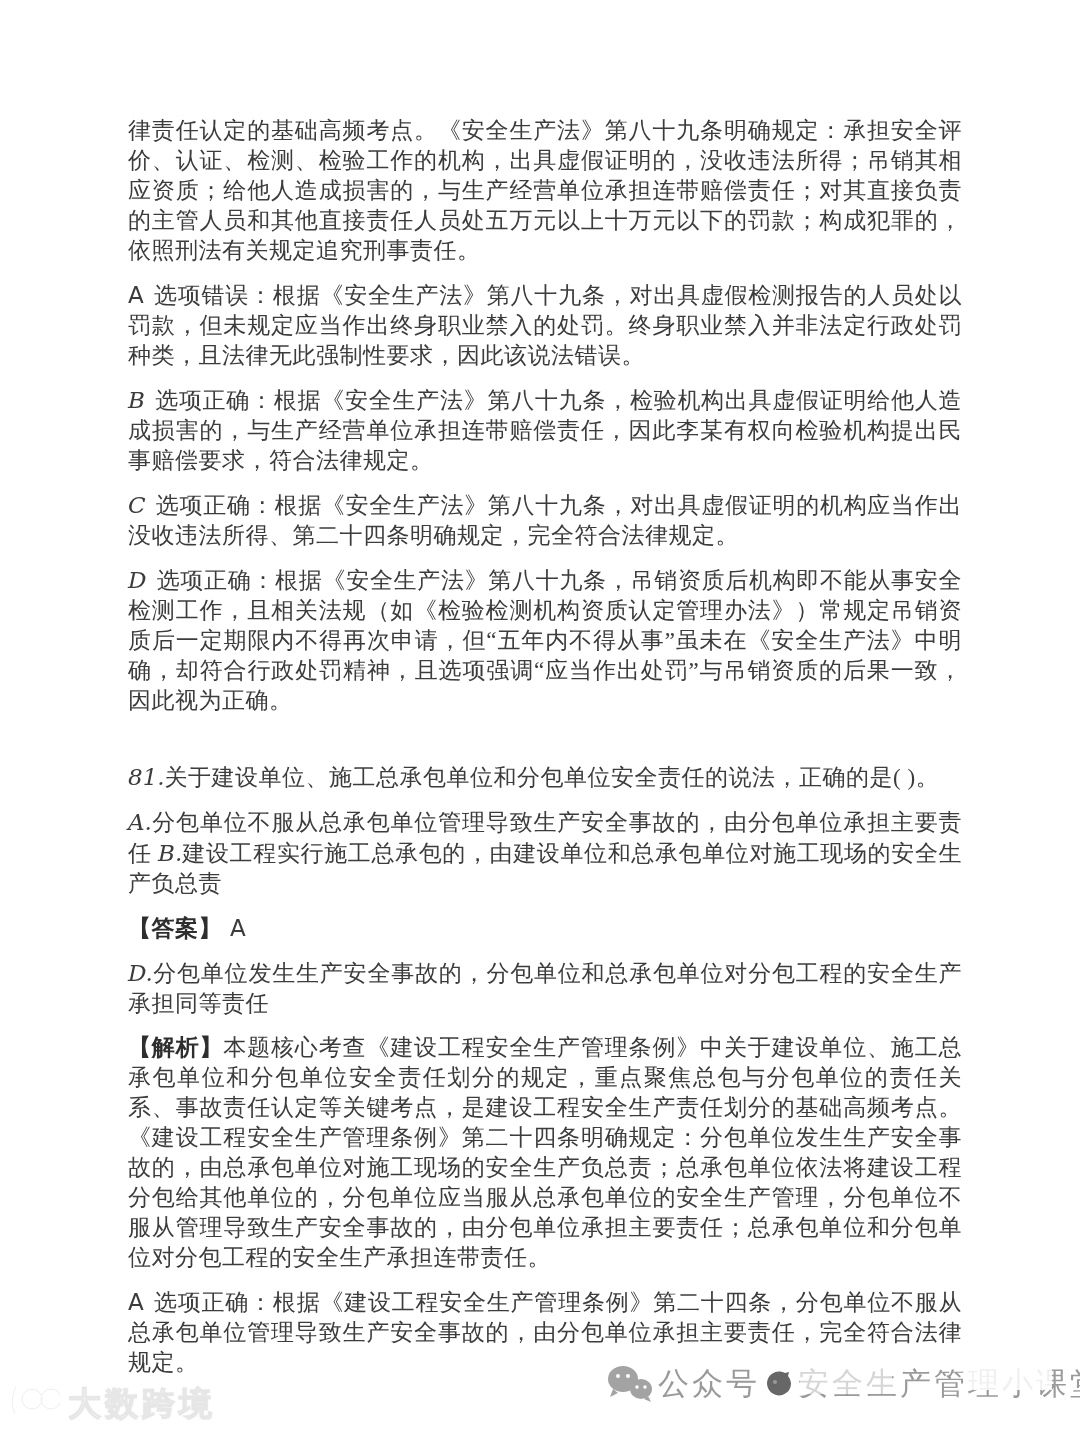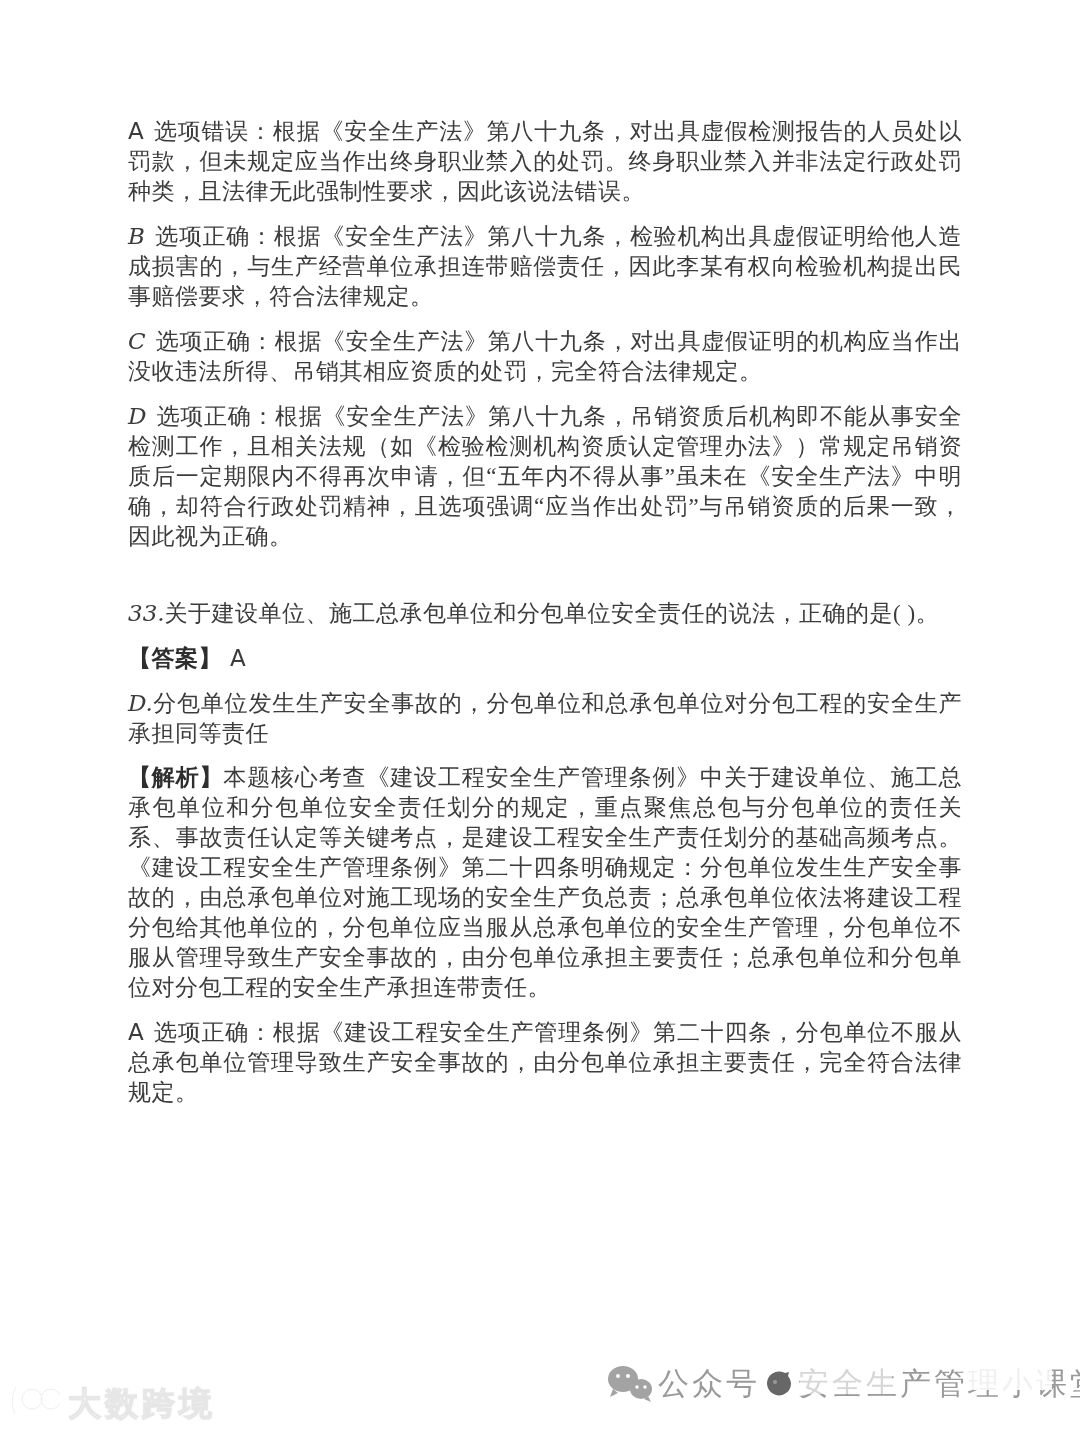--- a/index.html
+++ b/index.html
@@ -72,31 +72,33 @@
     background: rgba(255,255,255,0.6);
     pointer-events: none;
   }
   .wm-patch.bright { background: rgba(255,255,255,0.85); }
 </style>
 </head>
 <body>
 
 <div class="page">
 
+  <p><span>律责任认定的基础高频考点。《安全生产法》第八十九条明确规定：承担安全评价、认证、检测、检验工作的机构，出具虚假证明的，没收违法所得；吊销其相应资质；给他人造成损害的，与生产经营单位承担连带赔偿责任；对其直接负责的主管人员和其他直接责任人员处五万元以上十万元以下的罚款；构成犯罪的，依照刑法有关规定追究刑事责任。</span></p>
 
   <p><span class="mk up gap">A</span><span>选项错误：根据《安全生产法》第八十九条，对出具虚假检测报告的人员处以罚款，但未规定应当作出终身职业禁入的处罚。终身职业禁入并非法定行政处罚种类，且法律无此强制性要求，因此该说法错误。</span></p>
 
   <p><span class="mk it gap">B</span><span>选项正确：根据《安全生产法》第八十九条，检验机构出具虚假证明给他人造成损害的，与生产经营单位承担连带赔偿责任，因此李某有权向检验机构提出民事赔偿要求，符合法律规定。</span></p>
 
-  <p><span class="mk it gap">C</span><span>选项正确：根据《安全生产法》第八十九条，对出具虚假证明的机构应当作出没收违法所得、吊销其相应资质的处罚，完全符合法律规定。</span></p>
+  <p><span class="mk it gap">C</span><span>选项正确：根据《安全生产法》第八十九条，对出具虚假证明的机构应当作出没收违法所得、第二十四条明确规定，完全符合法律规定。</span></p>
 
   <p><span class="mk it gap">D</span><span>选项正确：根据《安全生产法》第八十九条，吊销资质后机构即不能从事安全检测工作，且相关法规（如《检验检测机构资质认定管理办法》）常规定吊销资质后一定期限内不得再次申请，但“五年内不得从事”虽未在《安全生产法》中明确，却符合行政处罚精神，且选项强调“应当作出处罚”与吊销资质的后果一致，因此视为正确。</span></p>
 
-  <p class="q-gap"><span class="mk it">33.</span><span>关于建设单位、施工总承包单位和分包单位安全责任的说法，正确的是(  )。</span></p>
+  <p class="q-gap"><span class="mk it">81.</span><span>关于建设单位、施工总承包单位和分包单位安全责任的说法，正确的是(  )。</span></p>
 
+  <p><span class="mk it">A.</span><span>分包单位不服从总承包单位管理导致生产安全事故的，由分包单位承担主要责任 </span><span class="mk it">B.</span><span>建设工程实行施工总承包的，由建设单位和总承包单位对施工现场的安全生产负总责</span></p>
 
 
   <p><span class="blk">【答案】</span><span class="ans">A</span></p>
 
   <p><span class="mk it">D.</span><span>分包单位发生生产安全事故的，分包单位和总承包单位对分包工程的安全生产承担同等责任</span></p>
 
   <p><span class="blk">【解析】</span><span>本题核心考查《建设工程安全生产管理条例》中关于建设单位、施工总承包单位和分包单位安全责任划分的规定，重点聚焦总包与分包单位的责任关系、事故责任认定等关键考点，是建设工程安全生产责任划分的基础高频考点。《建设工程安全生产管理条例》第二十四条明确规定：分包单位发生生产安全事故的，由总承包单位对施工现场的安全生产负总责；总承包单位依法将建设工程分包给其他单位的，分包单位应当服从总承包单位的安全生产管理，分包单位不服从管理导致生产安全事故的，由分包单位承担主要责任；总承包单位和分包单位对分包工程的安全生产承担连带责任。</span></p>
 
   <p><span class="mk up gap">A</span><span>选项正确：根据《建设工程安全生产管理条例》第二十四条，分包单位不服从总承包单位管理导致生产安全事故的，由分包单位承担主要责任，完全符合法律规定。</span></p>
 

